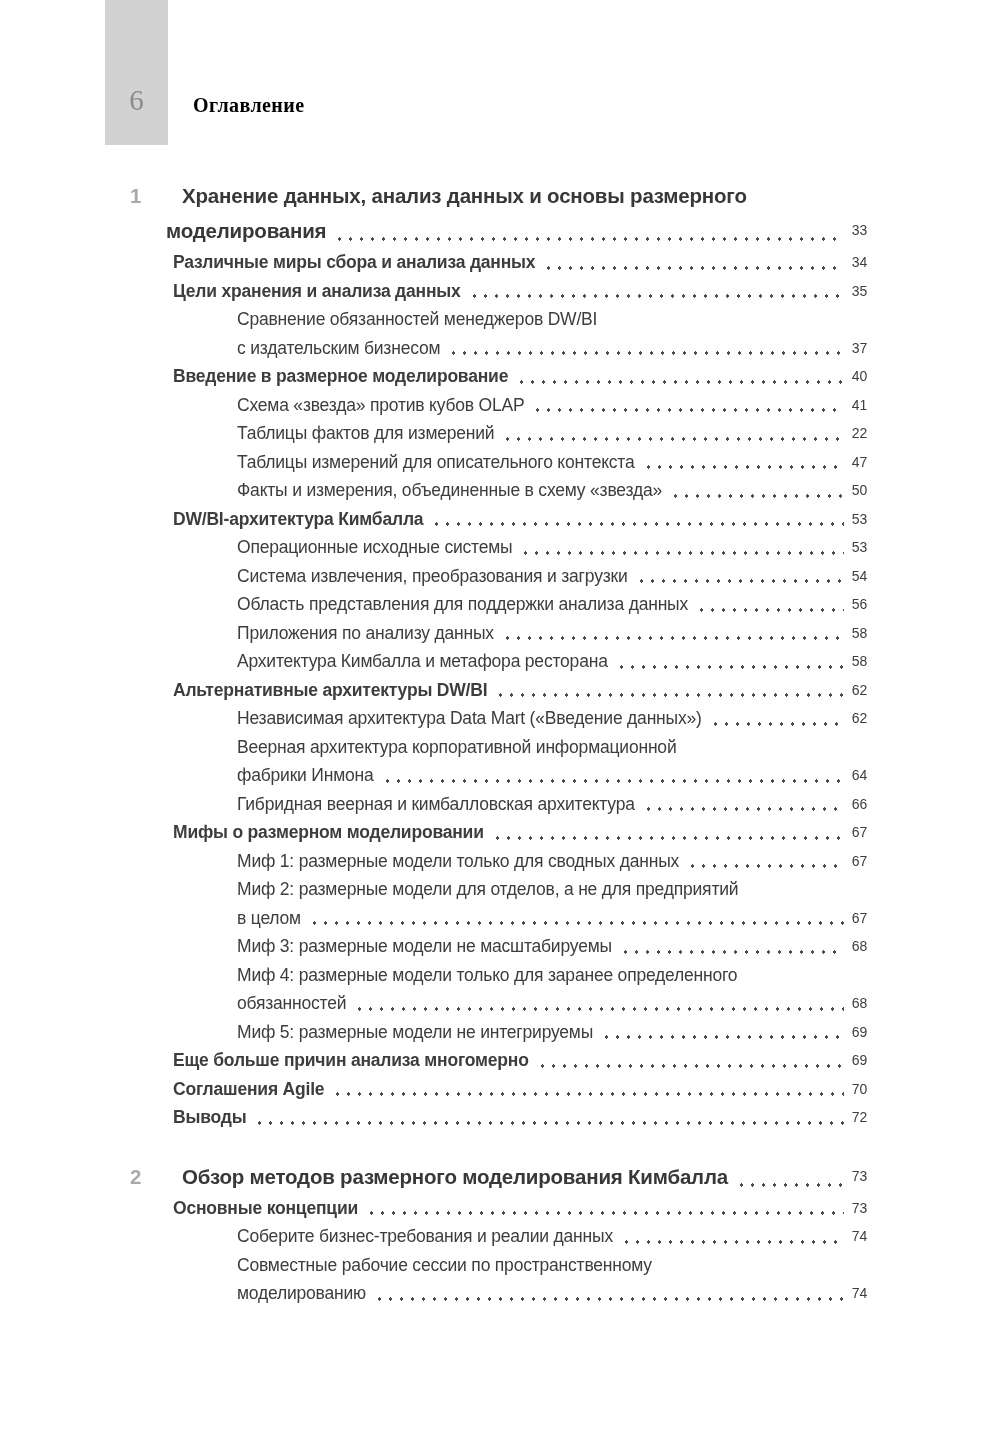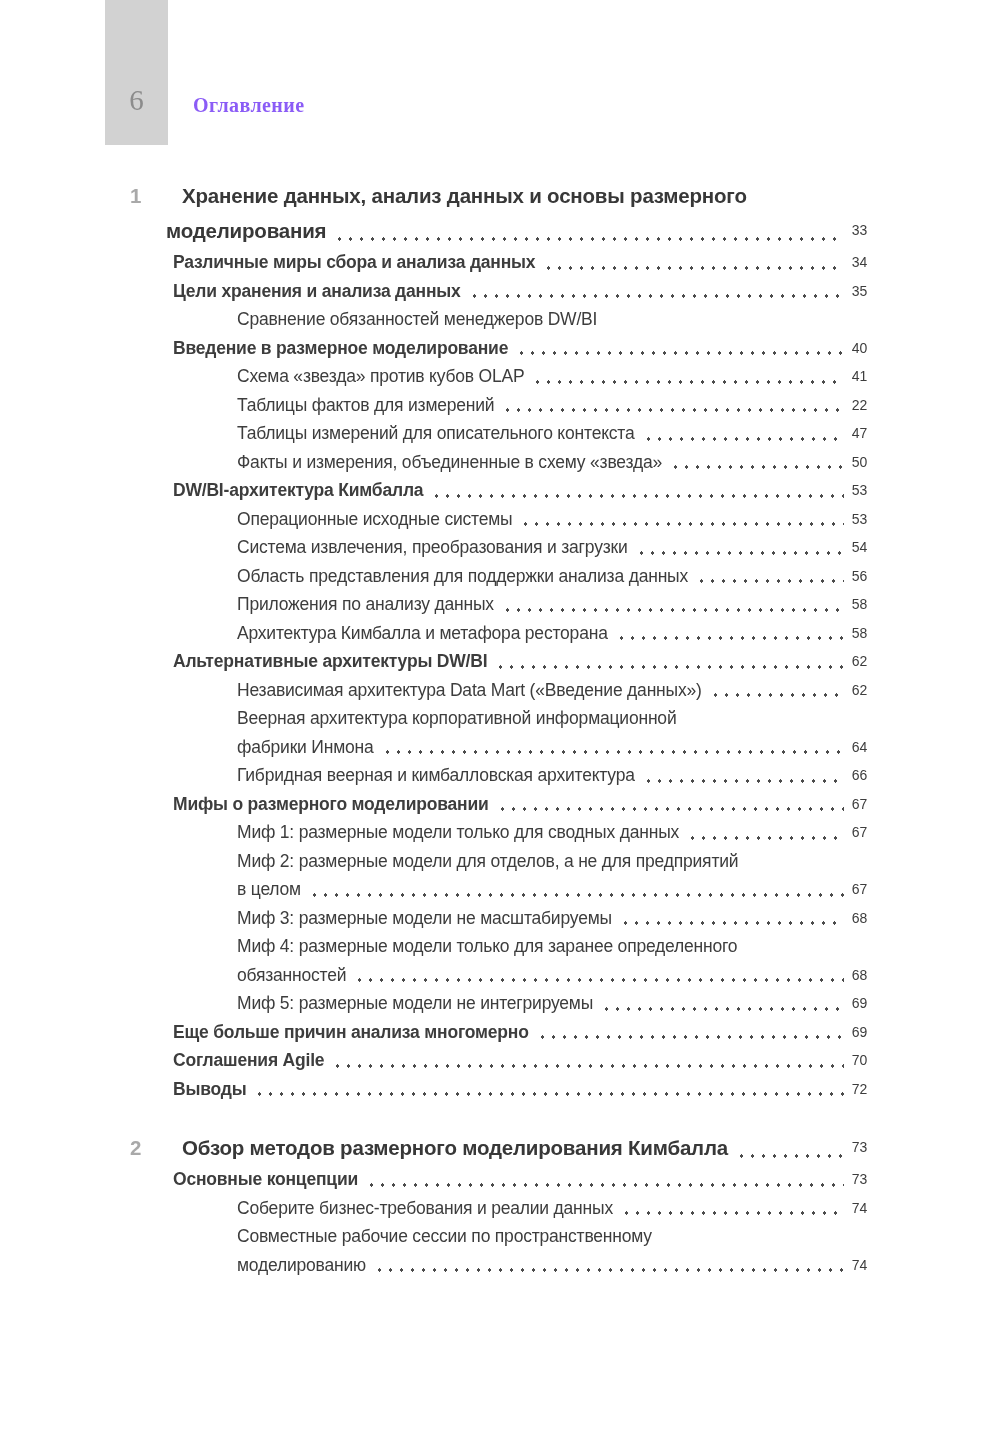--- a/index.html
+++ b/index.html
@@ -28,21 +28,21 @@
     line-height: 1;
     color: #8c8c8c;
   }
   .running-header {
     position: absolute;
     left: 193px; top: 94px;
     font-family: "Liberation Serif", "DejaVu Serif", serif;
     font-weight: bold;
     font-size: 20px;
     letter-spacing: 0.4px;
-    color: #8b5cf6;
+    color: #000000;
   }
   .toc {
     position: absolute;
     left: 130px; top: 178px;
     width: 737px;
   }
   .row {
     display: flex;
     align-items: flex-end;
     height: 28.5px;
@@ -109,20 +109,25 @@
         <span class="pg">34</span>
       </div>
       <div class="row l1">
         <span class="txt">Цели хранения и анализа данных</span>
         <span class="leader"></span>
         <span class="pg">35</span>
       </div>
       <div class="row l2">
         <span class="txt">Сравнение обязанностей менеджеров DW/BI</span>
       </div>
+      <div class="row l2">
+        <span class="txt">с издательским бизнесом</span>
+        <span class="leader"></span>
+        <span class="pg">37</span>
+      </div>
       <div class="row l1">
         <span class="txt">Введение в размерное моделирование</span>
         <span class="leader"></span>
         <span class="pg">40</span>
       </div>
       <div class="row l2">
         <span class="txt">Схема «звезда» против кубов OLAP</span>
         <span class="leader"></span>
         <span class="pg">41</span>
       </div>
@@ -188,21 +193,21 @@
         <span class="txt">фабрики Инмона</span>
         <span class="leader"></span>
         <span class="pg">64</span>
       </div>
       <div class="row l2">
         <span class="txt">Гибридная веерная и кимбалловская архитектура</span>
         <span class="leader"></span>
         <span class="pg">66</span>
       </div>
       <div class="row l1">
-        <span class="txt">Мифы о размерного моделировании</span>
+        <span class="txt">Мифы о размерном моделировании</span>
         <span class="leader"></span>
         <span class="pg">67</span>
       </div>
       <div class="row l2">
         <span class="txt">Миф 1: размерные модели только для сводных данных</span>
         <span class="leader"></span>
         <span class="pg">67</span>
       </div>
       <div class="row l2">
         <span class="txt">Миф 2: размерные модели для отделов, а не для предприятий</span>

